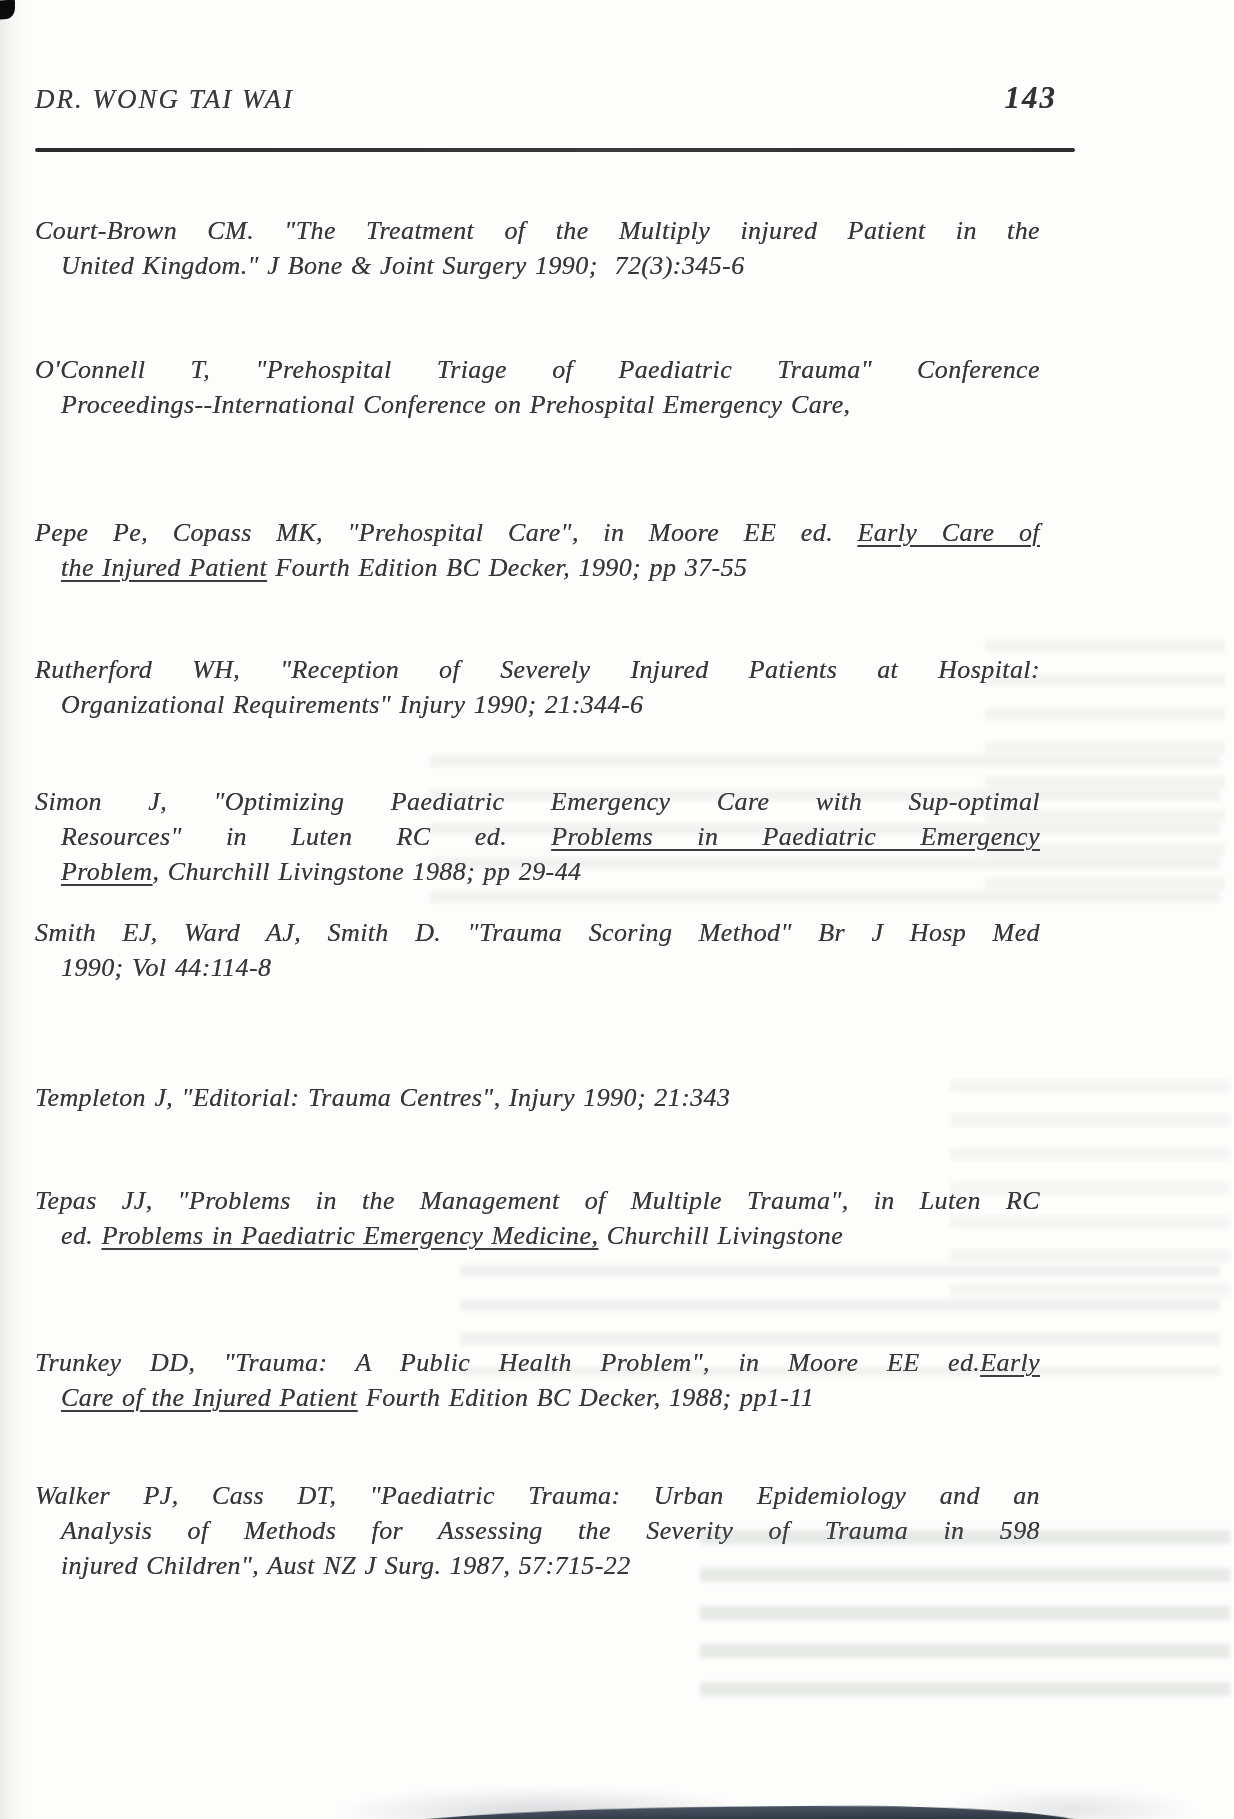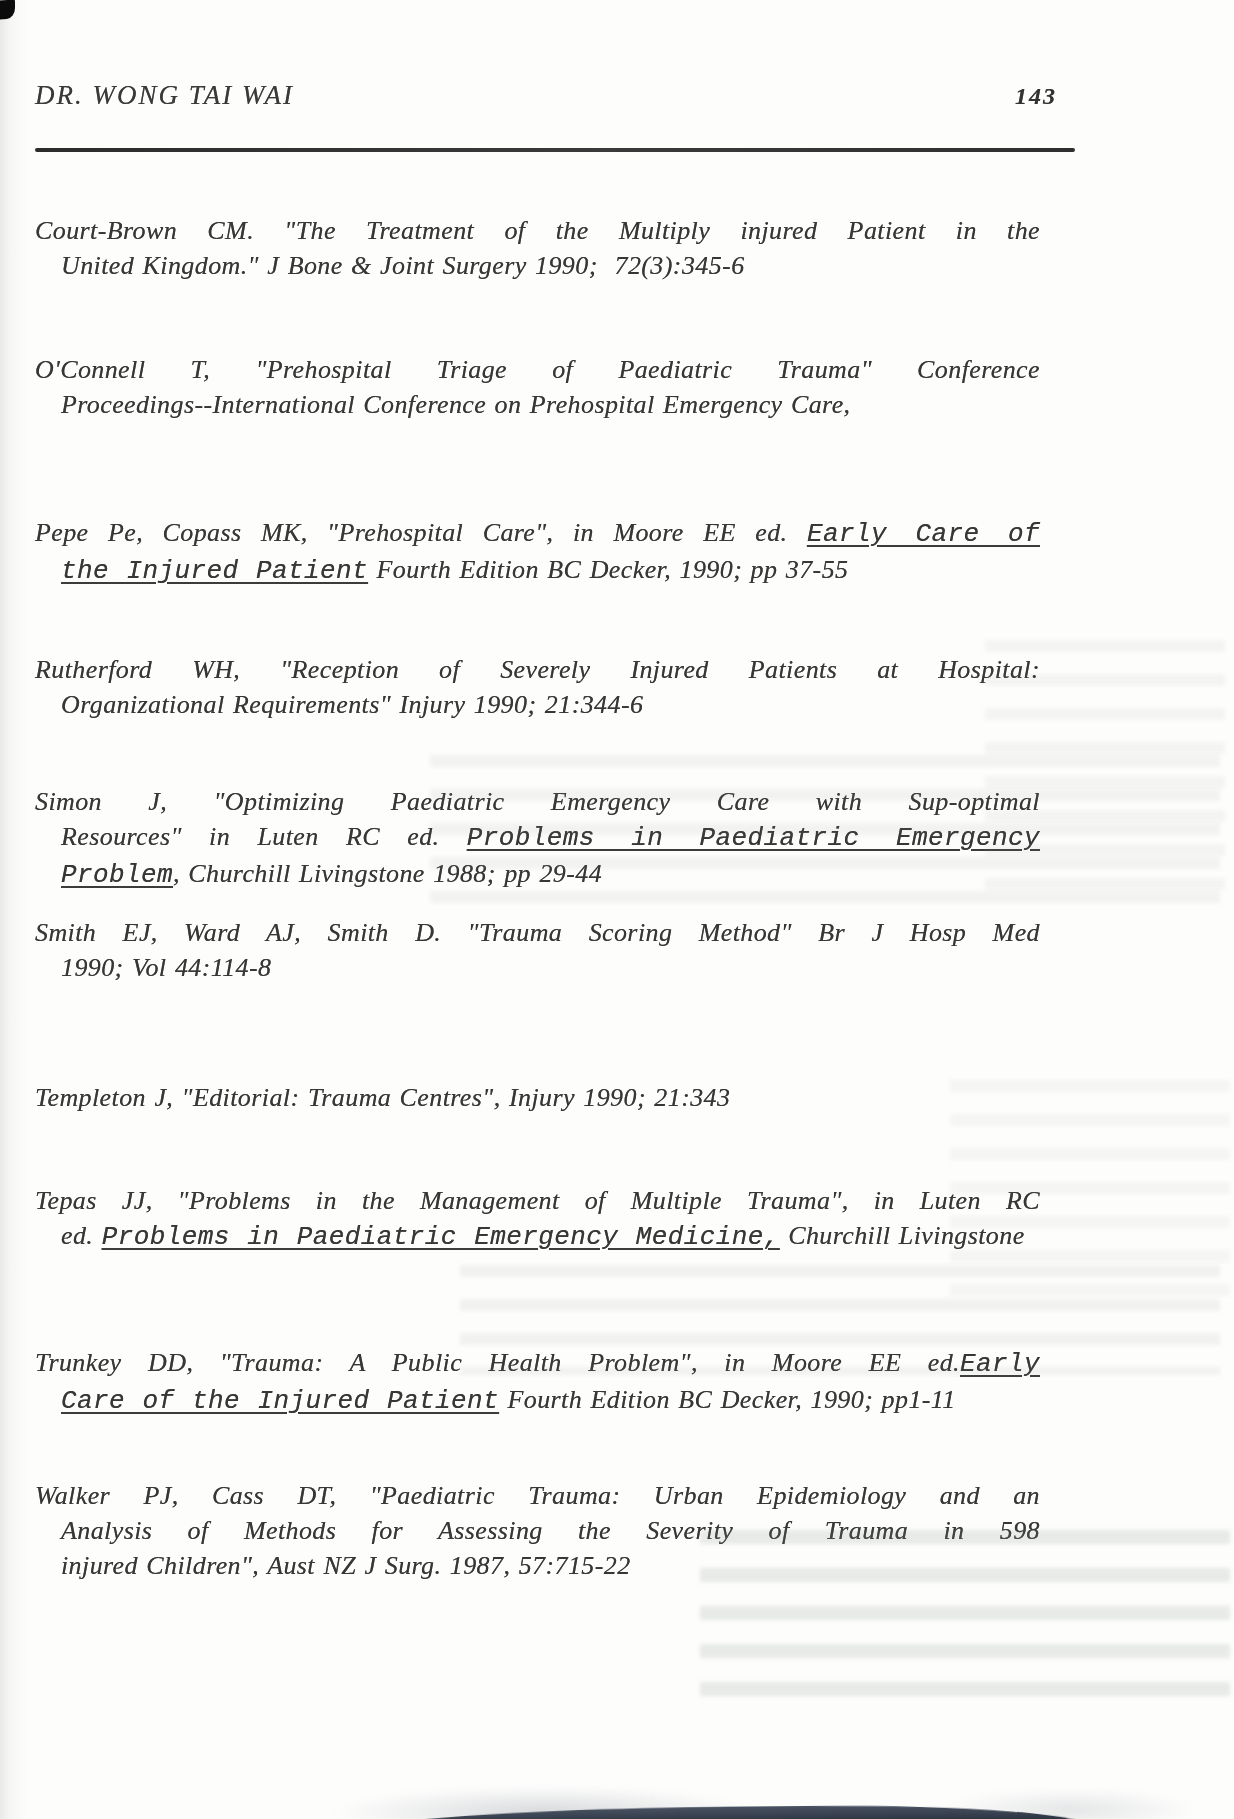--- a/index.html
+++ b/index.html
@@ -16,21 +16,21 @@
   
   .header {
     position:absolute; left:35px; top:80px; width:1022px;
     display:flex; justify-content:space-between; align-items:baseline;
   }
   .author {
     font-style:italic; font-size:27px; letter-spacing:2px;
     color:#3a3a3a; text-shadow:0 0 .4px rgba(40,40,40,.65);
   }
   .pageno {
-    font-style:italic; font-weight:bold; font-size:24px; letter-spacing:2px;
+    font-style:italic; font-weight:bold; font-size:31px; letter-spacing:2px;
     color:#333; text-shadow:0 0 .4px rgba(40,40,40,.6);
   }
   .rule {
     position:absolute; left:35px; top:148px; width:1040px; height:4px;
     background:linear-gradient(90deg,#2c2c2c 0%, #3a3a3a 55%, #2f2f2f 100%);
     border-radius:2px;
   }
   
   .refs { position:absolute; left:0; top:0; width:1234px; height:1819px; }
   .ref {
@@ -40,21 +40,20 @@
     color:#373737; text-shadow:0 0 .45px rgba(45,45,45,.7);
   }
   .ref .line { width:100%; }
   .ref .line + .line { padding-left:26px; width:979px; }
   .ref .line:not(:last-child) { text-align:justify; text-align-last:justify; }
   .u {
     text-decoration:underline;
     text-decoration-thickness:2px;
     text-underline-offset:4px;
     text-decoration-color:#3c3c3c;
-    font-family:Liberation Mono, monospace;
   }
   
   .corner-mark {
     position:absolute; left:0; top:0; width:15px; height:19px;
     background:#0b0b0b; border-radius:0 2px 55% 0; transform:skewY(-4deg);
   }
   .ghost {
     position:absolute; filter:blur(2px); pointer-events:none;
     background:repeating-linear-gradient(
       180deg,
@@ -132,21 +131,21 @@
       </div>
       <div class="ref" style="top: 1080px;">
         <div class="line"><span>Templeton J, "Editorial: Trauma Centres", Injury 1990; 21:343</span></div>
       </div>
       <div class="ref" style="top: 1183px;">
         <div class="line"><span>Tepas JJ, "Problems in the Management of Multiple Trauma", in Luten RC</span></div>
         <div class="line"><span>ed. </span><span class="u">Problems in Paediatric Emergency Medicine,</span><span> Churchill Livingstone</span></div>
       </div>
       <div class="ref" style="top: 1345px;">
         <div class="line"><span>Trunkey DD, "Trauma: A Public Health Problem", in Moore EE ed.</span><span class="u">Early</span></div>
-        <div class="line"><span class="u">Care of the Injured Patient</span><span> Fourth Edition BC Decker, 1990; pp1-11</span></div>
+        <div class="line"><span class="u">Care of the Injured Patient</span><span> Fourth Edition BC Decker, 1988; pp1-11</span></div>
       </div>
       <div class="ref" style="top: 1478px;">
         <div class="line"><span>Walker PJ, Cass DT, "Paediatric Trauma: Urban Epidemiology and an</span></div>
         <div class="line"><span>Analysis of Methods for Assessing the Severity of Trauma in 598</span></div>
         <div class="line"><span>injured Children", Aust NZ J Surg. 1987, 57:715-22</span></div>
       </div>
     </div>
 
   <div class="ghost g2"></div>
   <div class="ghost g3"></div>

